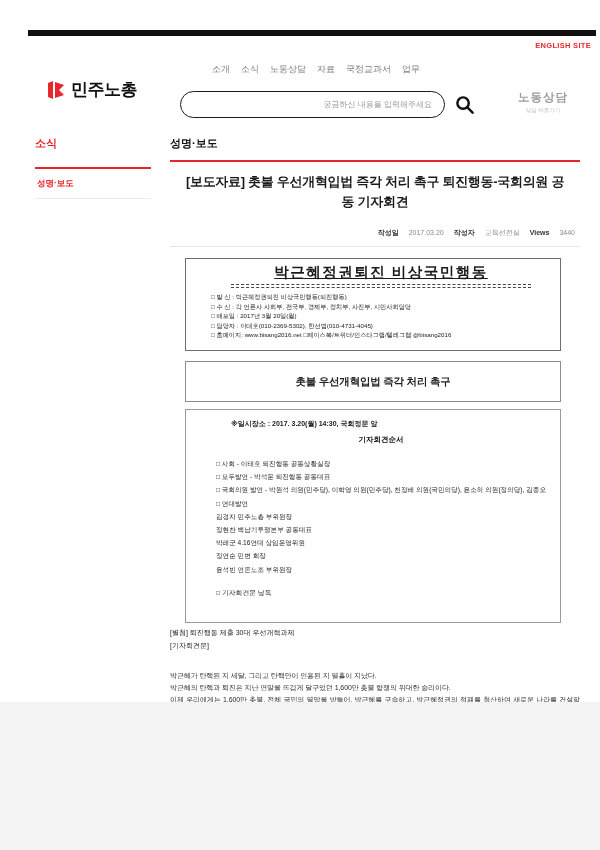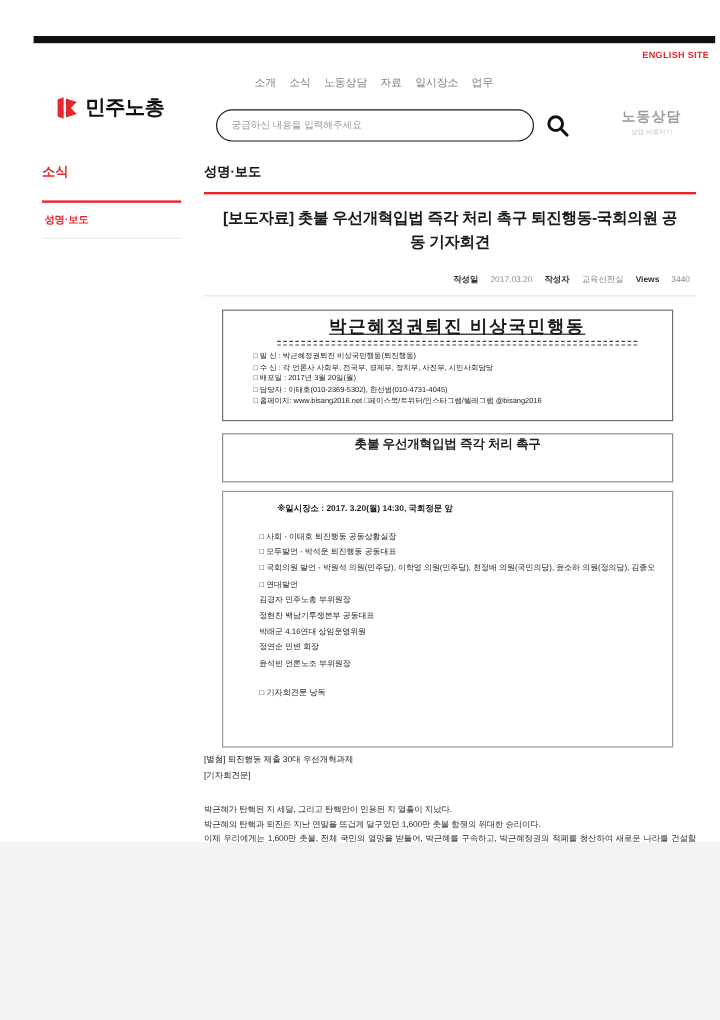--- a/index.html
+++ b/index.html
@@ -21,20 +21,21 @@
   .nav { position:absolute; left:212px; top:63px; display:flex; gap:11px; }
   .nav-item { font-size:9px; color:#7d7d7d; cursor:pointer; white-space:nowrap; }
   .search-wrap { position:absolute; left:180px; top:91px; display:flex; align-items:center; }
   .search-pill {
     width:265px; height:27px; border:1.5px solid #1b1b1b; border-radius:14px;
     background:#fff; display:flex; align-items:center; padding:0 12px;
   }
   .search-pill input {
     border:none; outline:none; width:100%; font-size:8px; color:#444; background:transparent;
     font-family:"Liberation Sans","DejaVu Sans",sans-serif;
+    text-align:right;
   }
   .search-pill input::placeholder { color:#9a9a9a; }
   .search-btn { margin-left:8px; width:22px; height:22px; cursor:pointer; display:flex; align-items:center; justify-content:center; }
   .consult { position:absolute; left:503px; top:90px; width:80px; text-align:center; cursor:pointer; }
   .consult-title { font-size:11.5px; font-weight:bold; color:#9b9b9b; letter-spacing:1px; }
   .consult-sub { font-size:5.5px; color:#c0c0c0; margin-top:2px; }
   
   .sidebar { position:absolute; left:35px; top:136px; width:116px; }
   .sidebar-title { font-size:11px; font-weight:bold; color:#e8262d; }
   .sidebar-rule { margin-top:16px; height:2px; background:#e8262d; }
@@ -56,21 +57,21 @@
   .box1 { top:258px; height:93px; border:1px solid #6f6f6f; padding:4px 9px 0 25px; }
   .org-title {
     text-align:center; font-size:14.5px; font-weight:bold; color:#1a1a1a;
     letter-spacing:1.5px; text-decoration:underline;
   }
   .org-doubleline {
     width:300px; margin:2px auto 4px auto; height:4px;
     border-top:1px dashed #444; border-bottom:1px dashed #444;
   }
   .lh-line { font-size:6.2px; color:#222; line-height:9.6px; white-space:nowrap; overflow:hidden; }
-  .box2 { top:361px; height:41px; border:1px solid #8d8d8d; display:flex; flex-direction:column; justify-content:flex-start; }
+  .box2 { top:361px; height:41px; border:1px solid #8d8d8d; display:flex; flex-direction:column; justify-content:center; }
   .box2 div { text-align:center; font-size:10.5px; font-weight:600; color:#222; line-height:17px; letter-spacing:-0.2px; }
   .box3 { top:409px; height:214px; border:1px solid #9a9a9a; padding:9px 14px 0 30px; }
   .sched-datetime { font-size:7px; font-weight:600; color:#222; padding-left:15px; }
   .sched-title { text-align:center; font-size:7.5px; font-weight:bold; color:#111; margin-top:6px; }
   .sched-list { margin-top:12px; }
   .sched-item { font-size:6.6px; color:#222; line-height:13.2px; white-space:nowrap; overflow:hidden; }
   .sched-reading { font-size:6.8px; color:#222; margin-top:12px; }
   
   .attach { position:absolute; left:170px; top:628px; font-size:7px; color:#222; }
   .stmt-label { position:absolute; left:170px; top:641px; font-size:7px; color:#222; }
@@ -95,21 +96,21 @@
       </svg>
     </span>
     <span class="logo-text">민주노총</span>
   </div>
 
   <div class="nav">
     <div class="nav-item">소개</div>
     <div class="nav-item">소식</div>
     <div class="nav-item">노동상담</div>
     <div class="nav-item">자료</div>
-    <div class="nav-item">일시장소</div>
+    <div class="nav-item">국정교과서</div>
     <div class="nav-item">업무</div>
   </div>
 
   <div class="search-wrap">
     <div class="search-pill">
       <input type="text" placeholder="궁금하신 내용을 입력해주세요" style="">
     </div>
     <div class="search-btn">
       <span style="display:flex;">
         <svg width="19" height="19" viewBox="0 0 20 20" fill="none">
@@ -156,20 +157,21 @@
     <div class="lh-line">□ 담당자 : 이태호(010-2369-5302), 한선범(010-4731-4045)</div>
     <div class="lh-line">□ 홈페이지: www.bisang2016.net □페이스북/트위터/인스타그램/텔레그램 @bisang2016</div>
   </div>
 
   <div class="box box2">
     <div>촛불 우선개혁입법 즉각 처리 촉구</div>
   </div>
 
   <div class="box box3">
     <div class="sched-datetime">※일시장소 : 2017. 3.20(월) 14:30, 국회정문 앞</div>
+    <div class="sched-title">기자회견순서</div>
     <div class="sched-list">
       <div class="sched-item">□ 사회 - 이태호 퇴진행동 공동상황실장</div>
       <div class="sched-item">□ 모두발언 - 박석운 퇴진행동 공동대표</div>
       <div class="sched-item">□ 국회의원 발언 - 박원석 의원(민주당), 이학영 의원(민주당), 천정배 의원(국민의당), 윤소하 의원(정의당), 김종오 의원(무소속)</div>
       <div class="sched-item">□ 연대발언</div>
       <div class="sched-item">김경자 민주노총 부위원장</div>
       <div class="sched-item">정현찬 백남기투쟁본부 공동대표</div>
       <div class="sched-item">박래군 4.16연대 상임운영위원</div>
       <div class="sched-item">정연순 민변 회장</div>
       <div class="sched-item">윤석빈 언론노조 부위원장</div>

